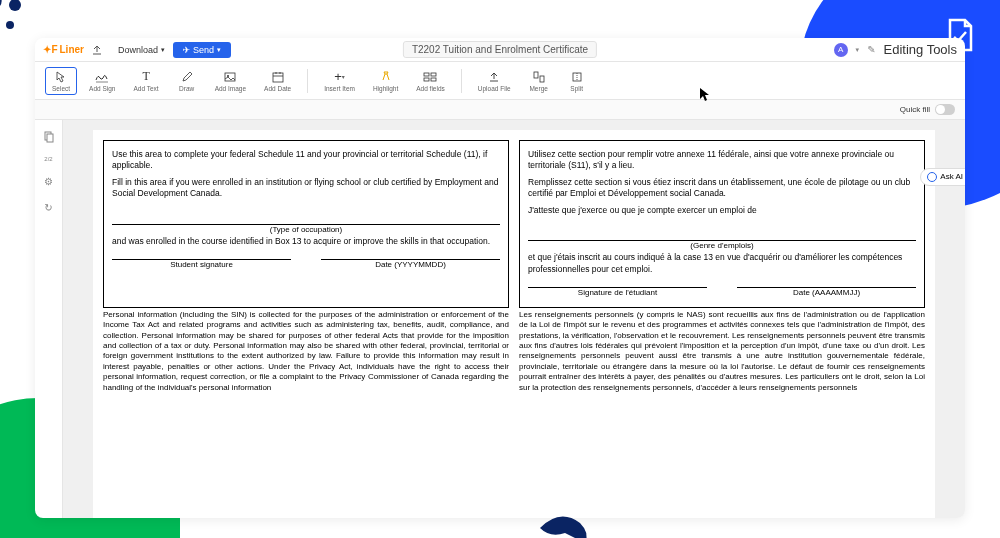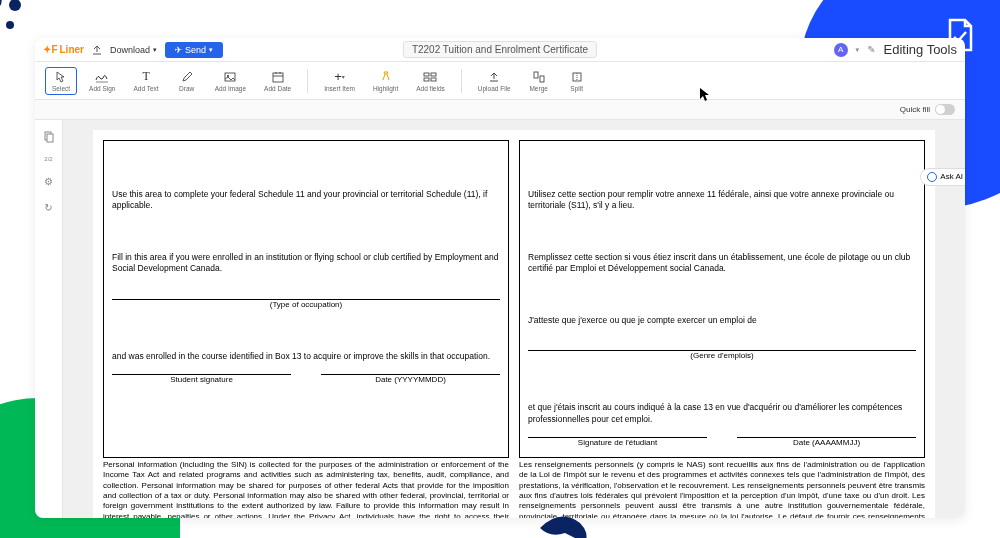--- a/index.html
+++ b/index.html
@@ -94,21 +94,21 @@
       font-size: 10px;
     }
     .upload-btn {
       margin-left: 8px;
       display: flex;
       align-items: center;
       gap: 2px;
       cursor: pointer;
     }
     .download-btn {
-      margin-left: 8px;
+      margin-left: 16px;
       display: flex;
       align-items: center;
       gap: 3px;
       cursor: pointer;
       color: #333;
     }
     .send-btn {
       margin-left: 8px;
       background: #2563eb;
       color: #fff;
@@ -304,21 +304,20 @@
       display: flex;
       gap: 10px;
     }
     .form-col {
       flex: 1;
       border: 1px solid #000;
       padding: 8px;
     }
     .form-para {
       margin-bottom: 5px;
-      margin-top: 40px;
     }
     .sub-label {
       text-align: center;
       font-size: 8px;
     }
     .bottom-section {
       display: flex;
       gap: 10px;
       margin-top: 2px;
     }

